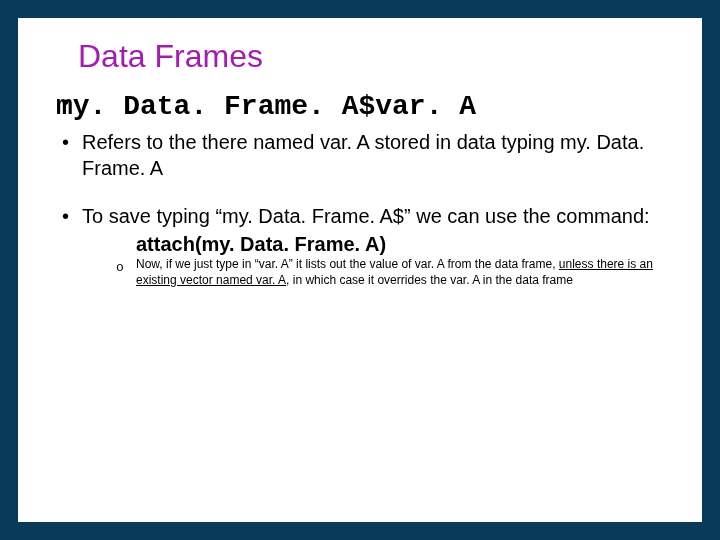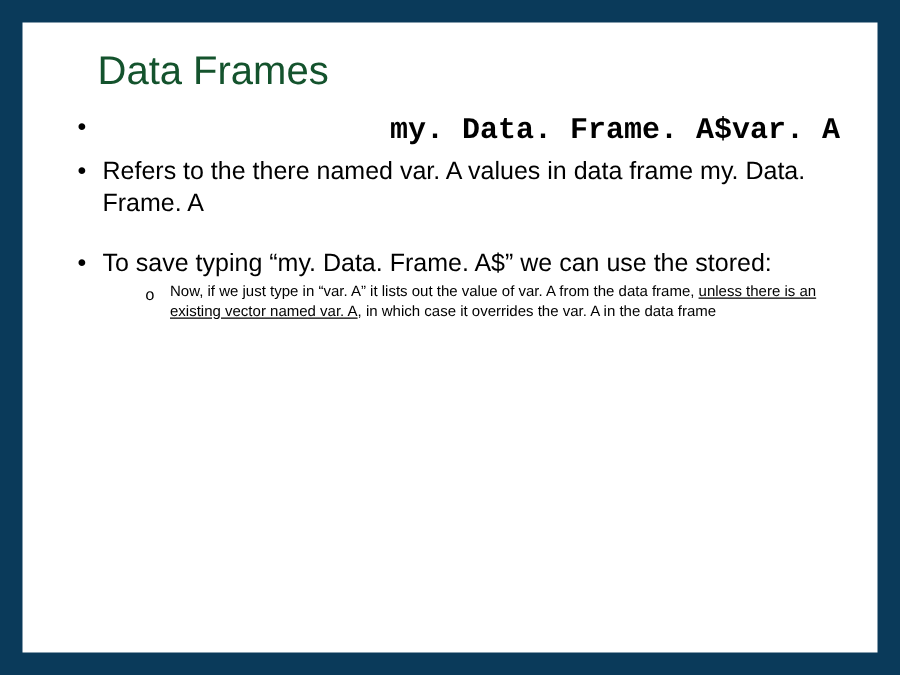--- a/index.html
+++ b/index.html
@@ -18,21 +18,21 @@
     right: 18px;
     bottom: 18px;
     background: #ffffff;
     padding: 20px 30px 30px 30px;
   }
   .title {
     font-size: 32px;
     font-weight: 400;
     margin-left: 30px;
     margin-bottom: 14px;
-    color: #14532d;
+    color: #a21caf;
   }
   ul.top {
     list-style: none;
     padding-left: 8px;
   }
   ul.top > li {
     position: relative;
     padding-left: 26px;
     font-size: 20px;
     line-height: 1.3;
@@ -41,22 +41,22 @@
   ul.top > li::before {
     content: "•";
     position: absolute;
     left: 6px;
     top: 0;
     font-size: 20px;
   }
   .code-line {
     font-family: "Courier New", monospace;
     font-weight: bold;
-    font-size: 24px;
-    text-align: right;
+    font-size: 28px;
+    text-align: left;
     margin-left: -26px;
   }
   .gap { height: 18px; }
   ul.sub {
     list-style: none;
     padding-left: 34px;
     margin-top: 2px;
   }
   ul.sub > li.cmd {
     font-weight: bold;
@@ -86,28 +86,29 @@
 <div class="slide">
   <h1 class="title">Data Frames</h1>
 
   <ul class="top">
 
     <li>
       <div class="code-line">my. Data. Frame. A$var. A</div>
     </li>
 
     <li>
-      <span>Refers to the there named </span><span class="b">var. A</span><span> values in data frame </span><span class="b">my. Data. Frame. A</span>
+      <span>Refers to the there named </span><span class="b">var. A</span><span> stored in data typing </span><span class="b">my. Data. Frame. A</span>
     </li>
 
     <li class="gap" style="list-style: none; padding: 0px; margin-bottom: 0px; height: 18px;"></li>
 
     <li>
-      <span>To save typing “my. Data. Frame. A$” we can use the stored:</span>
+      <span>To save typing “my. Data. Frame. A$” we can use the command:</span>
       <ul class="sub">
+        <li class="cmd">attach(my. Data. Frame. A)</li>
         <li class="o">
           <span>Now, if we just type in “var. A” it lists out the value of var. A from the data frame, </span><span class="u">unless there is an existing vector named var. A</span><span>, in which case it overrides the var. A in the data frame</span>
         </li>
       </ul>
     </li>
 
   </ul>
 </div>
 
 </body></html>

